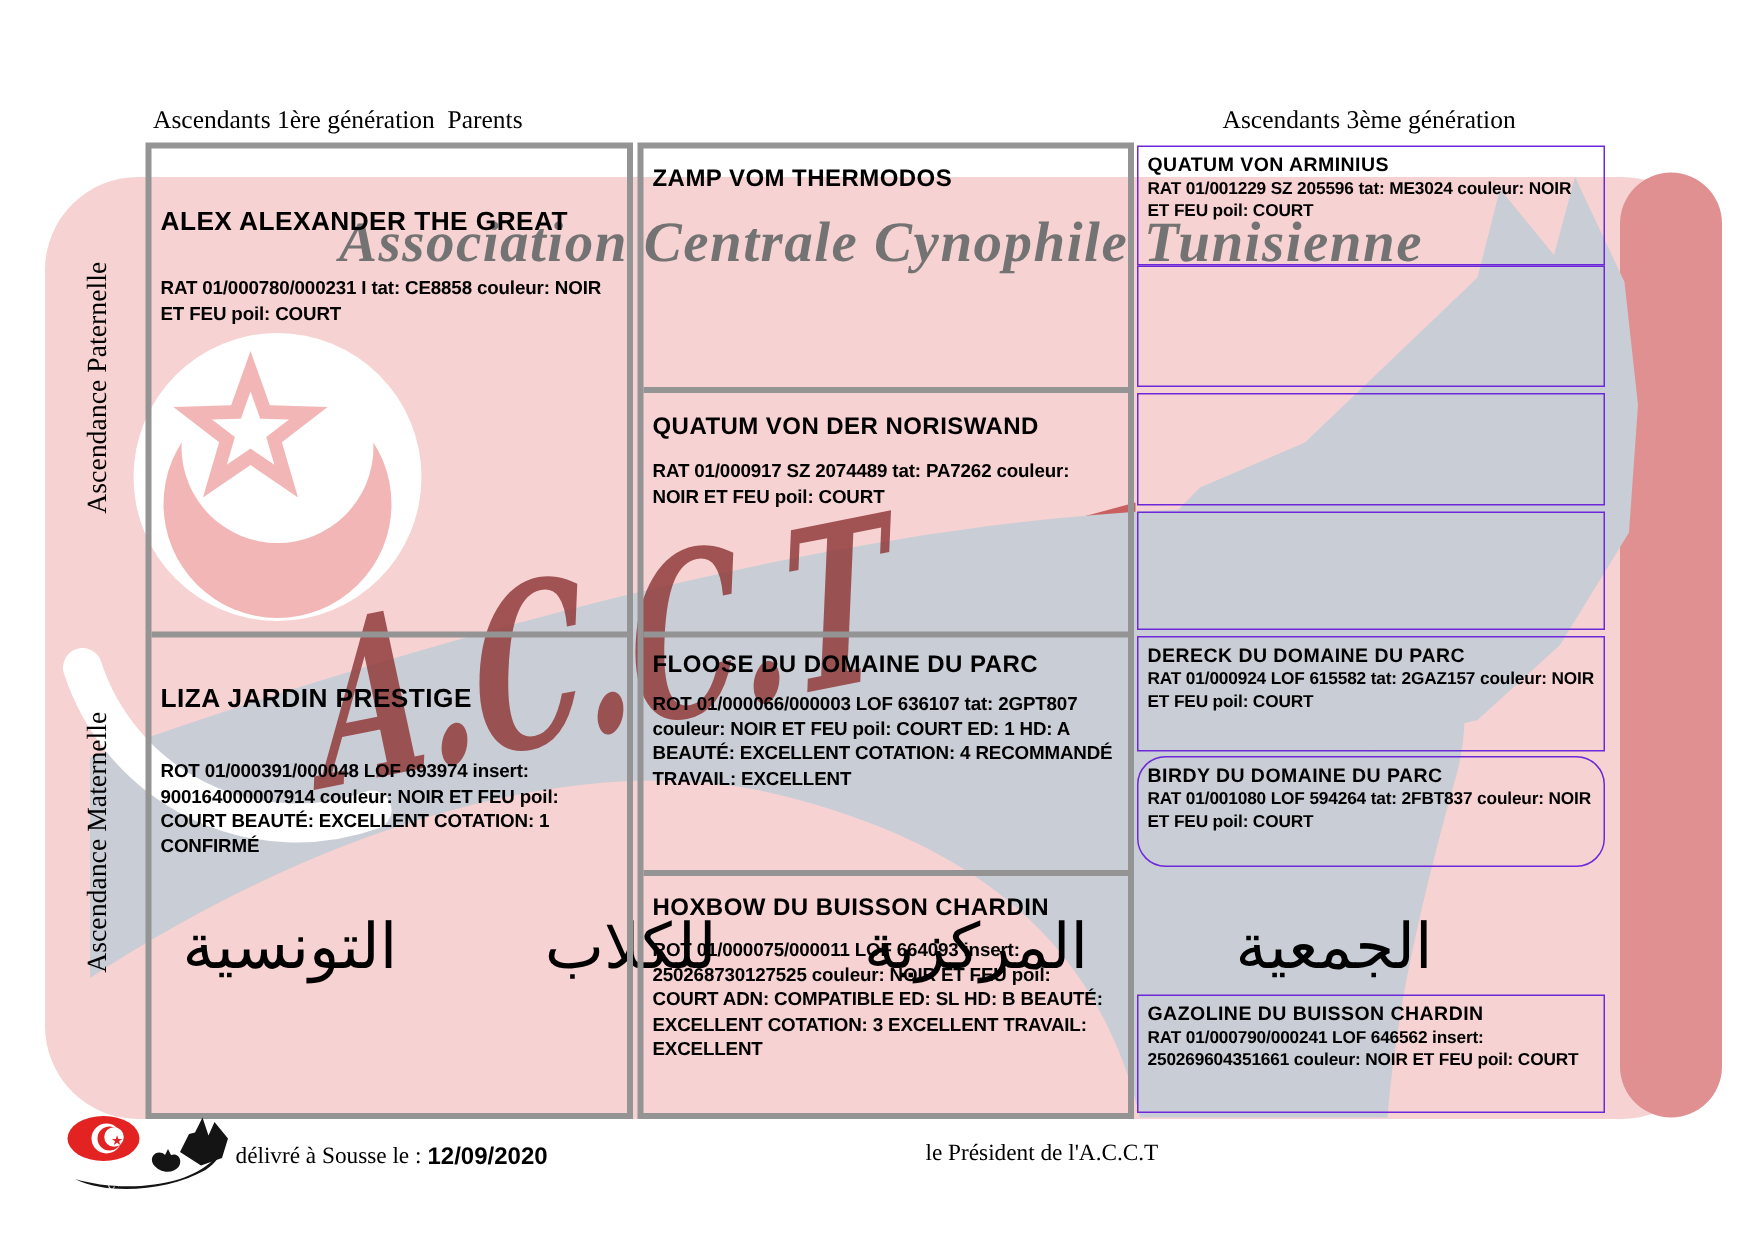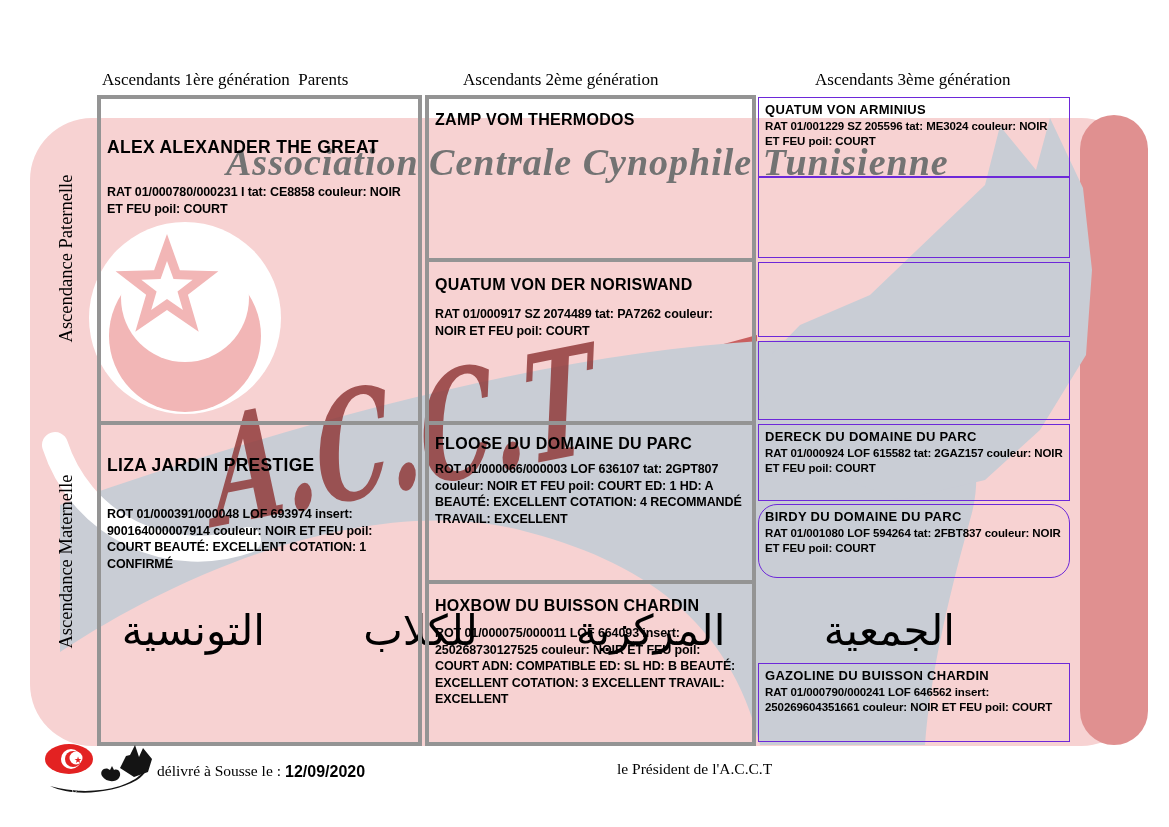--- a/index.html
+++ b/index.html
@@ -70,21 +70,20 @@
     <polygon fill="#ffffff" points="167,261 173.5,279.1 192.7,279.7 177.5,291.4 182.9,309.9 167,299 151.2,309.9 156.6,291.4 141.3,279.7 160.6,279.1"></polygon>
   </svg>
 
   <div class="wm-letters">A.C.C.T</div>
 
   <div class="wm-title">Association Centrale Cynophile Tunisienne</div>
 
   <div class="wm-arabic">الجمعية المركزية للكلاب التونسية</div>
 
   <div class="genhead" style="left:102px;">Ascendants 1ère génération  Parents</div>
-  <div class="genhead" style="left:463px;">Ascendants 2ème génération</div>
   <div class="genhead" style="left:815px;">Ascendants 3ème génération</div>
 
   <div class="vlabel" style="top:248px;">Ascendance Paternelle</div>
   <div class="vlabel" style="top:551px;">Ascendance Maternelle</div>
 
   <div class="col" style="left:97px;top:95px;width:325px;height:651px;">
     <div class="subcell pad" style="height:322px;">
       <div class="cname g1name" style="margin-top:38px;">ALEX ALEXANDER THE GREAT</div>
       <div class="cdet" style="margin-top:26px;">RAT 01/000780/000231 I tat: CE8858 couleur: NOIR ET FEU poil: COURT</div>
     </div>

